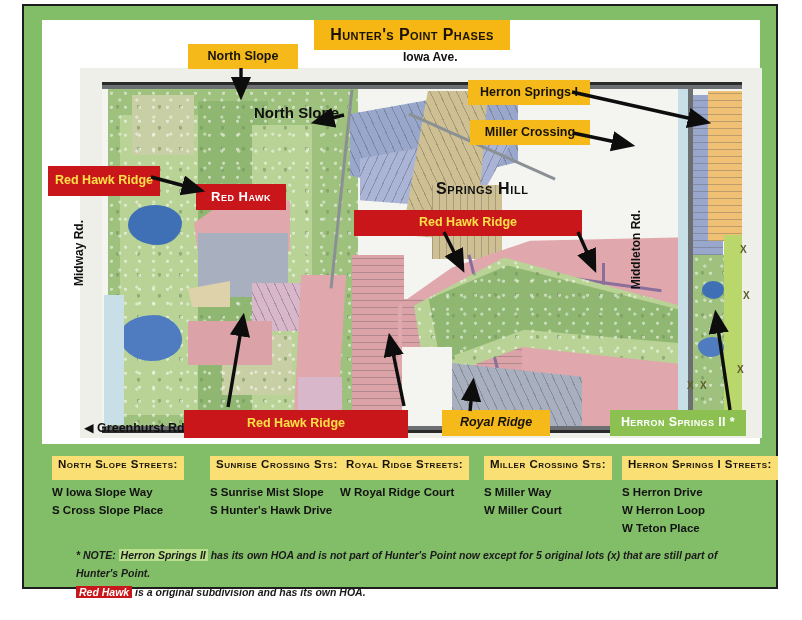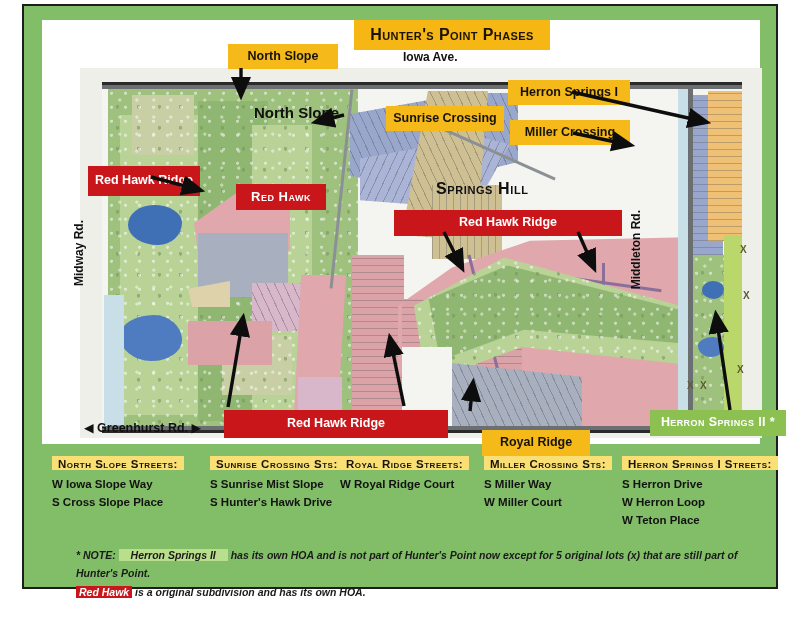--- a/index.html
+++ b/index.html
@@ -53,52 +53,52 @@
   .lotdiag2{position:absolute;
     background-image:repeating-linear-gradient(115deg,rgba(70,70,70,.33) 0 1px,transparent 1px 8px);}
   .treeTex{position:absolute;
     background-image:radial-gradient(circle at 25% 30%,rgba(255,255,255,.5) 1.4px,transparent 1.8px),
                      radial-gradient(circle at 70% 65%,rgba(255,255,255,.45) 1.4px,transparent 1.8px),
                      radial-gradient(circle at 45% 85%,rgba(120,150,95,.6) 1.6px,transparent 2px);
     background-size:14px 14px,17px 17px,21px 21px;}
 
   
   .chip{position:absolute;box-sizing:border-box;display:flex;align-items:center;
-        justify-content:center;text-align:center;line-height:1.05;white-space:nowrap;margin-left:40px;}
+        justify-content:center;text-align:center;line-height:1.05;white-space:nowrap;}
   .gold{background:#f6b91a;color:#16130c;font-weight:bold;font-size:12.5px;}
   .goldTitle{background:#f6b613;color:#191307;font-weight:bold;
              font-size:16px;letter-spacing:.4px;font-variant:small-caps;}
-  .red{background:#c8161a;color:#ffffff;font-weight:bold;font-size:12.5px;}
+  .red{background:#c8161a;color:#fde047;font-weight:bold;font-size:12.5px;}
   .redSC{background:#c8161a;color:#ffffff;font-weight:bold;font-size:13px;
          font-variant:small-caps;letter-spacing:.5px;}
   .greenchip{background:#8cc152;color:#ffffff;font-weight:bold;font-size:12.5px;
              font-variant:small-caps;letter-spacing:.4px;}
 
   .plain{position:absolute;font-weight:bold;color:#101010;white-space:nowrap;}
   .sc{font-variant:small-caps;letter-spacing:.6px;}
 
   
   .vroad{position:absolute;font-weight:bold;font-size:12px;color:#111;
          writing-mode:vertical-rl;transform:rotate(180deg);white-space:nowrap;}
 
   
   #arrows{position:absolute;left:0;top:0;width:802px;height:620px;pointer-events:none;}
 
   
   #legend{position:absolute;left:18px;top:448px;width:718px;height:88px;}
   .lgcol{position:absolute;top:0;}
   .lghead{display:inline-block;background:#fadf74;color:#171308;font-weight:bold;
           font-size:11.5px;font-variant:small-caps;letter-spacing:.5px;
-          padding:2px 6px 0 6px;white-space:nowrap;}
+          padding:2px 6px 10px 6px;white-space:nowrap;}
   .lgitem{color:#121212;font-weight:bold;font-size:11.5px;margin-top:6px;white-space:nowrap;}
 
   
   #note{position:absolute;left:52px;top:540px;width:680px;
         font-style:italic;font-weight:bold;font-size:10.5px;color:#1a1a1a;line-height:1.75;}
-  .hl-green{background:#b9de8c;padding:0 12px;}
+  .hl-green{background:#b9de8c;padding:0 2px;}
   .hl-red{background:#c8161a;color:#ffffff;padding:0 3px;}
 </style>
 </head>
 <body>
 
 <div id="page">
   <div id="frame">
 
     <div id="whitepanel">
 
@@ -207,24 +207,23 @@
 
       <div class="plain" style="left:361px;top:30px;font-size:12px;">Iowa Ave.</div>
       <div class="vroad" style="left:30px;top:200px;">Midway Rd.</div>
       <div class="vroad" style="left:587px;top:190px;">Middleton Rd.</div>
       <div class="plain" style="left:42px;top:400px;font-size:12.5px;">◀ Greenhurst Rd. ▶</div>
     </div>
 
     <div class="chip goldTitle" style="left:290px;top:14px;width:196px;height:30px;">Hunter's Point Phases</div>
 
     <div class="chip gold" style="left:164px;top:38px;width:110px;height:25px;">North Slope</div>
-    <div class="chip gold" style="left:322px;top:100px;width:118px;height:25px;">Sunrise Crossing</div>
     <div class="chip gold" style="left:444px;top:74px;width:122px;height:25px;">Herron Springs I</div>
     <div class="chip gold" style="left:446px;top:114px;width:120px;height:25px;">Miller Crossing</div>
-    <div class="chip gold" style="left:418px;top:424px;width:108px;height:26px;">Royal Ridge</div>
+    <div class="chip gold" style="left:418px;top:404px;width:108px;height:26px;font-style:italic;">Royal Ridge</div>
 
     <div class="chip red" style="left:24px;top:160px;width:112px;height:30px;">Red Hawk Ridge</div>
     <div class="chip redSC" style="left:172px;top:178px;width:90px;height:26px;">Red Hawk</div>
     <div class="chip red" style="left:330px;top:204px;width:228px;height:26px;">Red Hawk Ridge</div>
     <div class="chip red" style="left:160px;top:404px;width:224px;height:28px;">Red Hawk Ridge</div>
 
     <div class="chip greenchip" style="left:586px;top:404px;width:136px;height:26px;">Herron Springs II *</div>
 
     <div id="legend">
       <div class="lgcol" style="left:10px;width:160px;">

